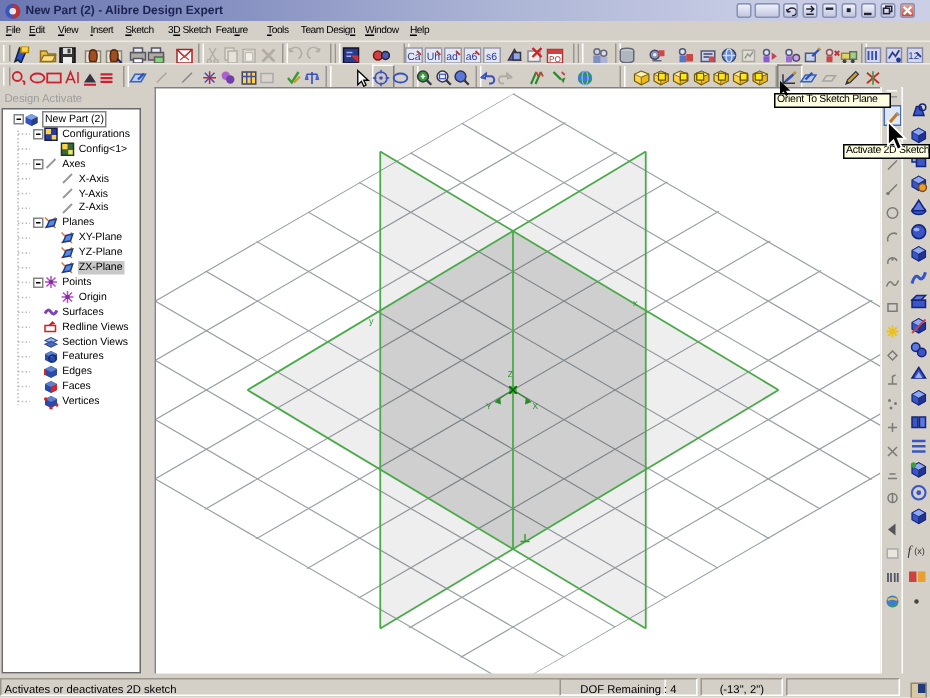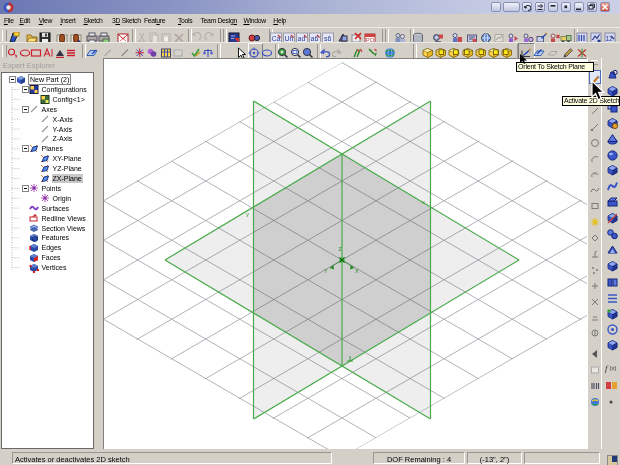--- a/index.html
+++ b/index.html
@@ -20,20 +20,21 @@
 .scell{position:absolute;top:2px;height:12px;border:1px solid;border-color:#9a968e #fff #fff #9a968e;padding:1.5px 2px 0 2px;box-sizing:border-box;white-space:nowrap;}
 .tip{position:absolute;background:#ffffe1;border:1px solid #000;font-size:7px;letter-spacing:-0.2px;padding:0px 1px;white-space:nowrap;z-index:60;line-height:8.5px;box-sizing:border-box;}
 </style></head>
 <body>
 <div id="title" class="abs">
     <svg class="abs" style="left:3px;top:1.5px" width="11" height="11">
       <circle cx="5.5" cy="5.5" r="5" fill="#3a55c0"></circle>
       <path d="M5.5 0.5 A5 5 0 0 1 5.5 10.5 Z" fill="#c03030"></path>
       <circle cx="5.5" cy="5.5" r="2.2" fill="#e8e8f0"></circle>
     </svg>
+    <span class="tt abs">New Part (2) - Alibre Design Expert</span>
     <span class="tbtn" style="left:491px;width:10px;background:linear-gradient(to bottom,#f0f2fa,#c0c6e0)"></span>
     <span class="tbtn" style="left:503px;width:17px;background:linear-gradient(to bottom,#f0f2fa,#c0c6e0)"></span>
     <span class="tbtn" style="left:522px;width:10px;background:linear-gradient(to bottom,#f0f2fa,#c0c6e0)">
       <svg width="10" height="10">
         <path d="M3 6 a3 2.6 0 1 1 3 2.6 M3 6 l-0.6 -2 M3 6 l2 -0.4" stroke="#223" fill="none" stroke-width="1"></path>
       </svg>
     </span>
     <span class="tbtn" style="left:535px;width:10px;background:linear-gradient(to bottom,#f0f2fa,#c0c6e0)">
       <svg width="10" height="10">
         <path d="M2.5 4 h5 m-2 -2 l2 2 l-2 2 M2.5 7.5 h5" stroke="#223" fill="none" stroke-width="1"></path>
@@ -452,21 +453,21 @@
       </svg></div>
     <div style="position:absolute;left:562px;top:2px;width:12px;height:12px;"><svg width="12" height="12">
         <path d="M2 10 l1 -2.8 l5.5 -5.5 l1.8 1.8 l-5.5 5.5 Z" fill="#c8a040" stroke="#334" stroke-width="0.8"></path>
         <path d="M2 10 l0.8 -2.2 l1.5 1.5 Z" fill="#334"></path>
       </svg></div>
     <div style="position:absolute;left:576px;top:2px;width:12px;height:12px;"><svg width="12" height="12">
         <path d="M2 2.5 L10 9.5 M10 2.5 L2 9.5" stroke="#c03030" stroke-width="1.3"></path>
         <path d="M6 1.5 v9" stroke="#3a9a3a" stroke-width="1.1"></path>
       </svg></div>
   </div>
-<div id="exphdr" class="abs">Expert Explorer</div>
+<div id="exphdr" class="abs">Design Activate</div>
 <div id="treebox" class="abs">
     <svg width="91" height="375" style="position:absolute;left:0;top:0">
       <line x1="10" y1="14" x2="10" y2="197" stroke="#b8b8b8" stroke-width="1" stroke-dasharray="1,1.5"></line>
       <line x1="10" y1="16.4" x2="18" y2="16.4" stroke="#b8b8b8" stroke-width="1" stroke-dasharray="1,1.5"></line>
       <line x1="10" y1="26.3" x2="18" y2="26.3" stroke="#b8b8b8" stroke-width="1" stroke-dasharray="1,1.5"></line>
       <line x1="10" y1="36.2" x2="18" y2="36.2" stroke="#b8b8b8" stroke-width="1" stroke-dasharray="1,1.5"></line>
       <line x1="10" y1="46.1" x2="18" y2="46.1" stroke="#b8b8b8" stroke-width="1" stroke-dasharray="1,1.5"></line>
       <line x1="10" y1="56.0" x2="18" y2="56.0" stroke="#b8b8b8" stroke-width="1" stroke-dasharray="1,1.5"></line>
       <line x1="10" y1="65.9" x2="18" y2="65.9" stroke="#b8b8b8" stroke-width="1" stroke-dasharray="1,1.5"></line>
       <line x1="10" y1="75.8" x2="18" y2="75.8" stroke="#b8b8b8" stroke-width="1" stroke-dasharray="1,1.5"></line>
@@ -826,21 +827,21 @@
       </svg></div>
     <div style="position:absolute;left:3px;top:319px;width:13px;height:11px;"><svg width="13" height="11">
         <rect x="1" y="2" width="5" height="7" fill="#d04040"></rect>
         <rect x="7" y="2" width="5" height="7" fill="#e8a030"></rect>
       </svg></div>
     <div style="position:absolute;left:6px;top:333px;width:6px;height:6px;"><svg width="6" height="6">
         <circle cx="3" cy="3" r="1.5" fill="#444"></circle>
       </svg></div>
   </div>
 <div id="status" class="abs">
- <div class="scell" style="left:12px;width:320px">Activates or deactivates 2D sketch</div>
+ <div class="scell" style="left:0;width:444px">Activates or deactivates 2D sketch</div>
  <div class="scell" style="left:373px;width:92px;text-align:center">DOF Remaining : 4</div>
  <div class="scell" style="left:467px;width:55px;text-align:center">(-13", 2")</div>
  <div class="scell" style="left:524px;width:76px"></div>
  <div class="abs" style="left:607px;top:5px;width:9px;height:9px;background:#d8c8a0;border:1px solid #888">
       <div style="position:absolute;right:0;top:0;width:5px;height:6px;background:#223a7a"></div>
     </div>
 </div>
 <div class="tip" style="left:516px;top:61.5px;width:78px;height:10px">Orient To Sketch Plane</div>
 <div class="tip" style="left:562px;top:96px;width:58px;height:10px;overflow:hidden">Activate 2D Sketch</div>
 <svg class="abs" style="left:520px;top:54px;z-index:70" width="10" height="10">

